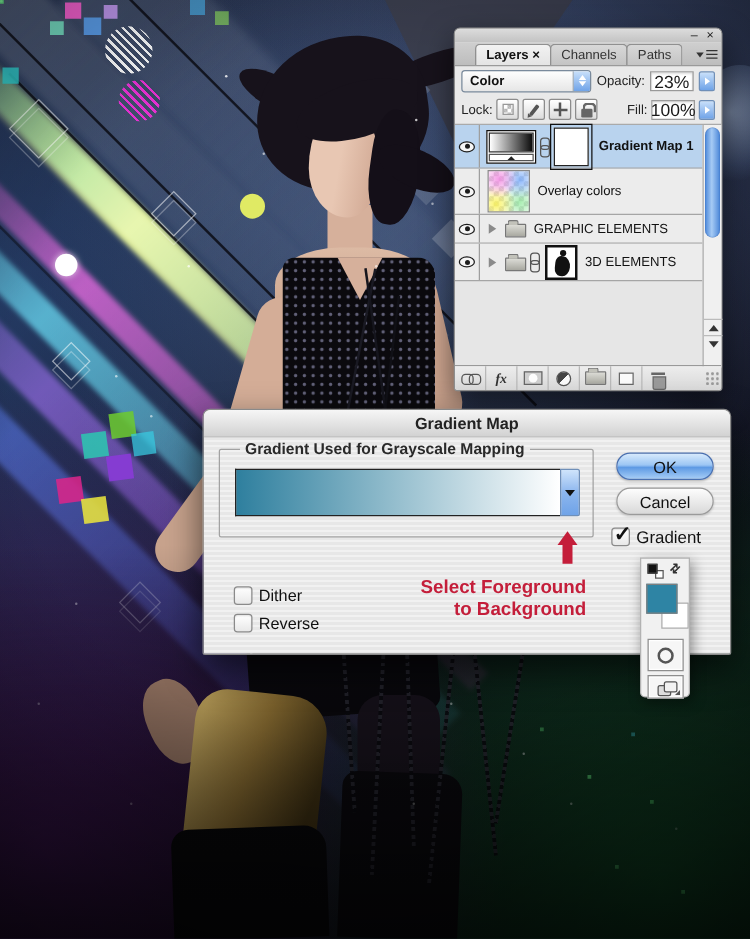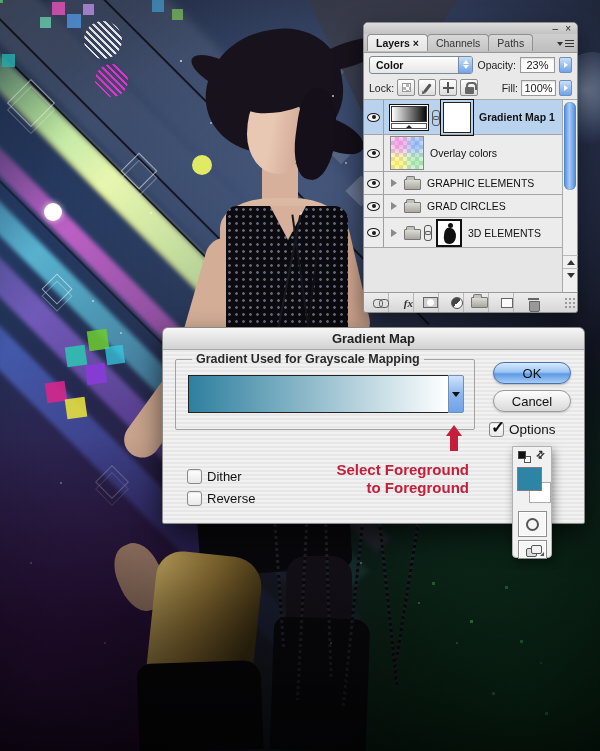--- a/index.html
+++ b/index.html
@@ -93,37 +93,37 @@
   .vignette { position:absolute; inset:0;
     background:linear-gradient(180deg, transparent 58%, rgba(0,0,0,.45) 84%, rgba(0,0,0,.68) 100%),
                radial-gradient(circle at 48% 42%, transparent 52%, rgba(0,0,0,.38) 100%); }
 
   
   .layers-panel { position:absolute; left:363px; top:22px; width:215px; height:291px; background:#ececec;
     border:1px solid #8e8e8e; border-radius:5px 5px 3px 3px; box-shadow:0 10px 24px rgba(0,0,0,.55); font-size:11px; color:#1a1a1a; z-index:20; }
   .panel-titlebar { height:11px; background:linear-gradient(#dcdcdc,#c2c2c2); border-radius:4px 4px 0 0;
     display:flex; justify-content:flex-end; align-items:center; gap:7px; padding:0 6px; }
   .winbtn { font-size:10px; line-height:8px; color:#222; cursor:default; }
-  .panel-tabs { height:19px; background:linear-gradient(#cfcfcf,#bdbdbd); display:flex; align-items:flex-start; padding-left:3px; border-bottom:1px solid #9a9a9a; position:relative; }
+  .panel-tabs { height:19px; background:linear-gradient(#cfcfcf,#bdbdbd); display:flex; align-items:center; padding-left:16px; border-bottom:1px solid #9a9a9a; position:relative; }
   .tab { height:17px; padding:2px 8px 0; font-size:10.5px; border:1px solid #909090; border-bottom:none; border-radius:4px 4px 0 0; background:linear-gradient(#d8d8d8,#c4c4c4); color:#333; margin-right:-1px; white-space:nowrap; }
   .tab.active { background:linear-gradient(#f2f2f2,#e4e4e4); font-weight:bold; color:#111; position:relative; z-index:2; }
   .panel-menu { position:absolute; right:2px; bottom:2px; width:20px; height:13px; display:flex; align-items:center; gap:2px; padding-left:2px; }
   .pm-tri { width:0; height:0; border-left:3px solid transparent; border-right:3px solid transparent; border-top:4px solid #333; }
   .pm-lines { width:9px; height:1.5px; background:#333; box-shadow:0 3px 0 #333, 0 -3px 0 #333; }
   .blend-row { height:23px; display:flex; align-items:center; padding:0 5px; gap:4px; background:#e9e9e9; }
   .aqua-dd { width:104px; height:18px; border:1px solid #7a8a9c; border-radius:3px; background:linear-gradient(#fefefe,#e6e6e6);
     display:flex; align-items:center; padding-left:6px; position:relative; font-size:10.5px; font-weight:bold; color:#111; }
   .dd-stepper { position:absolute; right:0; top:0; bottom:0; width:14px; border-left:1px solid #7a8a9c; border-radius:0 2px 2px 0;
     background:linear-gradient(#c9e0fa,#6fa3e8); display:flex; flex-direction:column; align-items:center; justify-content:center; gap:1px; }
   .tri-up { width:0; height:0; border-left:3px solid transparent; border-right:3px solid transparent; border-bottom:4px solid #fff; }
   .tri-dn { width:0; height:0; border-left:3px solid transparent; border-right:3px solid transparent; border-top:4px solid #fff; }
   .rowlabel { font-size:10.5px; color:#222; }
   .blend-row .rowlabel { margin-left:auto; }
   .valbox { width:35px; height:16px; border:1px solid #999; background:#fff; box-shadow:inset 0 1px 2px rgba(0,0,0,.15);
-    font-size:11px; display:flex; align-items:center; justify-content:center; }
+    font-size:14px; display:flex; align-items:center; justify-content:center; }
   .arrbtn { width:13px; height:16px; border:1px solid #6f8fb8; border-radius:2px; background:linear-gradient(#c9e0fa,#6fa3e8);
     display:flex; align-items:center; justify-content:center; }
   .tri-r { width:0; height:0; border-top:3px solid transparent; border-bottom:3px solid transparent; border-left:4px solid #fff; }
   .lock-row { height:24px; display:flex; align-items:center; padding:0 5px; gap:3px; background:#e9e9e9; border-bottom:1px solid #aaa; }
   .lockbtn { width:18px; height:17px; border:1px solid #8c8c8c; border-radius:2px; background:linear-gradient(#fff,#dcdcdc);
     display:flex; align-items:center; justify-content:center; position:relative; }
   .ic-checker { width:9px; height:9px; border:1px solid #999;
     background-image:linear-gradient(45deg,#b5b5b5 25%,transparent 25%,transparent 75%,#b5b5b5 75%),
                      linear-gradient(45deg,#b5b5b5 25%,#fff 25%,#fff 75%,#b5b5b5 75%);
     background-size:6px 6px; background-position:0 0,3px 3px; }
@@ -170,21 +170,21 @@
   .p-body { position:absolute; left:6px; top:7px; width:12px; height:16px; background:#111; border-radius:40% 60% 55% 45%; transform:rotate(6deg); }
   .scrollbar { position:absolute; right:0; top:0; width:15px; height:194px; background:#f0f0f0; border-left:1px solid #aaa; }
   .sb-thumb { position:absolute; left:1px; top:2px; width:12px; height:88px; border-radius:6px;
     background:linear-gradient(90deg,#4a86d8,#a6cbf5 45%,#4a86d8); box-shadow:inset 0 0 1px #2a5aa8; }
   .sb-btn { position:absolute; left:0; width:15px; height:13px; display:flex; align-items:center; justify-content:center; border-top:1px solid #bbb; }
   .sb-up { bottom:26px; } .sb-dn { bottom:13px; }
   .sb-tri-up { width:0; height:0; border-left:4px solid transparent; border-right:4px solid transparent; border-bottom:5px solid #333; }
   .sb-tri-dn { width:0; height:0; border-left:4px solid transparent; border-right:4px solid transparent; border-top:5px solid #333; }
   .panel-footer { position:absolute; left:0; right:0; bottom:0; height:20px; background:linear-gradient(#ededed,#d8d8d8);
     border-top:1px solid #999; border-radius:0 0 3px 3px; display:flex; align-items:center; }
-  .fcell { width:25px; height:100%; border-right:1px solid #b8b8b8; display:flex; align-items:center; justify-content:flex-end; position:relative; }
+  .fcell { width:25px; height:100%; border-right:1px solid #b8b8b8; display:flex; align-items:center; justify-content:center; position:relative; }
   .chain-h { width:15px; height:8px; position:relative; }
   .chain-h::before, .chain-h::after { content:''; position:absolute; top:0; width:8px; height:7px; border:1.5px solid #555; border-radius:3.5px; }
   .chain-h::before { left:0; } .chain-h::after { left:6px; }
   .ic-fx { font-family:"Liberation Serif", serif; font-style:italic; font-weight:bold; font-size:11px; color:#333; }
   .ic-mask { width:15px; height:11px; background:#cfcfcf; border:1px solid #666; display:flex; align-items:center; justify-content:center; }
   .ic-mask::after { content:''; width:7px; height:7px; background:#fcfcfc; border-radius:50%; }
   .ic-adj { width:12px; height:12px; border:1px solid #555; border-radius:50%; background:linear-gradient(135deg,#454545 50%,#fafafa 50%); }
   .ic-newlayer { width:12px; height:10px; background:#fafafa; border:1px solid #666; }
   .ic-trash { width:11px; height:12px; position:relative; margin-top:2px; }
   .ic-trash::before { content:''; position:absolute; top:0; left:0; width:11px; height:2px; background:#666; }
@@ -402,28 +402,20 @@
         <span class="lname">Overlay colors</span>
       </div>
       <div class="layer-row rg">
         <div class="eye-cell">
             <span class="eye"></span>
           </div>
         <span class="exp"></span>
         <span class="folder"></span>
         <span class="lname">GRAPHIC ELEMENTS</span>
       </div>
-      <div class="layer-row rg">
-        <div class="eye-cell">
-            <span class="eye"></span>
-          </div>
-        <span class="exp"></span>
-        <span class="folder"></span>
-        <span class="lname">GRAD CIRCLES</span>
-      </div>
       <div class="layer-row r7">
         <div class="eye-cell">
             <span class="eye"></span>
           </div>
         <span class="exp"></span>
         <span class="folder"></span>
         <span class="chain-v"></span>
         <div class="person-thumb">
           <span class="p-head"></span>
           <span class="p-body"></span>
@@ -477,33 +469,33 @@
               <span class="tri"></span>
             </div>
         </div>
       </fieldset>
       <div class="btn btn-ok">OK</div>
       <div class="btn btn-cancel">Cancel</div>
       <div class="cb-row cb-preview">
         <span class="cb">
             <span class="check">✓</span>
           </span>
-        <span class="cbtext">Options</span>
+        <span class="cbtext">Gradient</span>
       </div>
       <div class="cb-row cb-dither">
         <span class="cb"></span>
         <span>Dither</span>
       </div>
       <div class="cb-row cb-reverse">
         <span class="cb"></span>
         <span>Reverse</span>
       </div>
       <div class="annotation">
         <div>Select Foreground</div>
-        <div>to Foreground</div>
+        <div>to Background</div>
       </div>
       <div class="red-arrow">
         <div class="head"></div>
           <div class="stem"></div>
       </div>
     </div>
   </section>
 
   <aside class="tool-fragment">
     <div class="mini-swatches">

